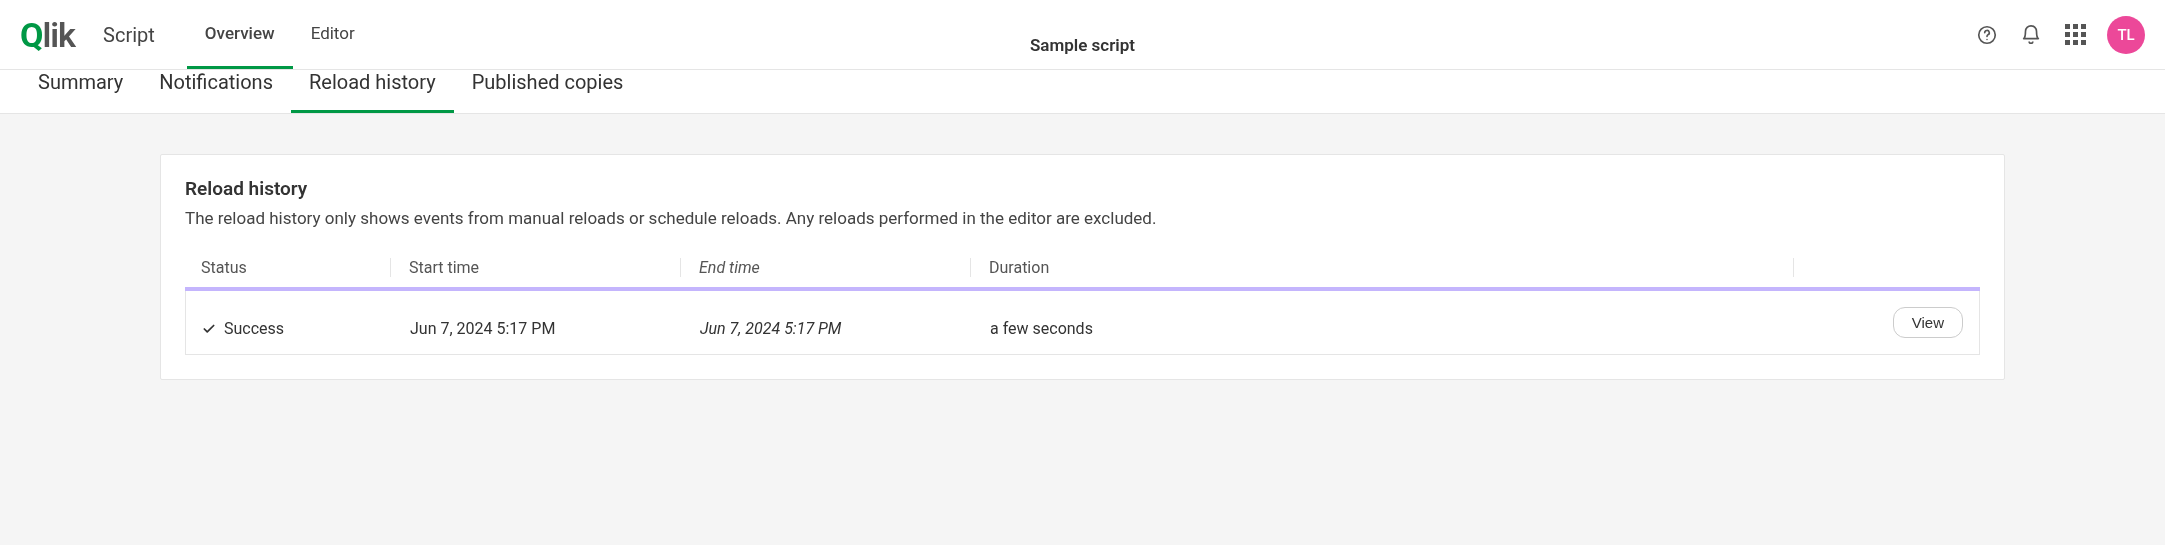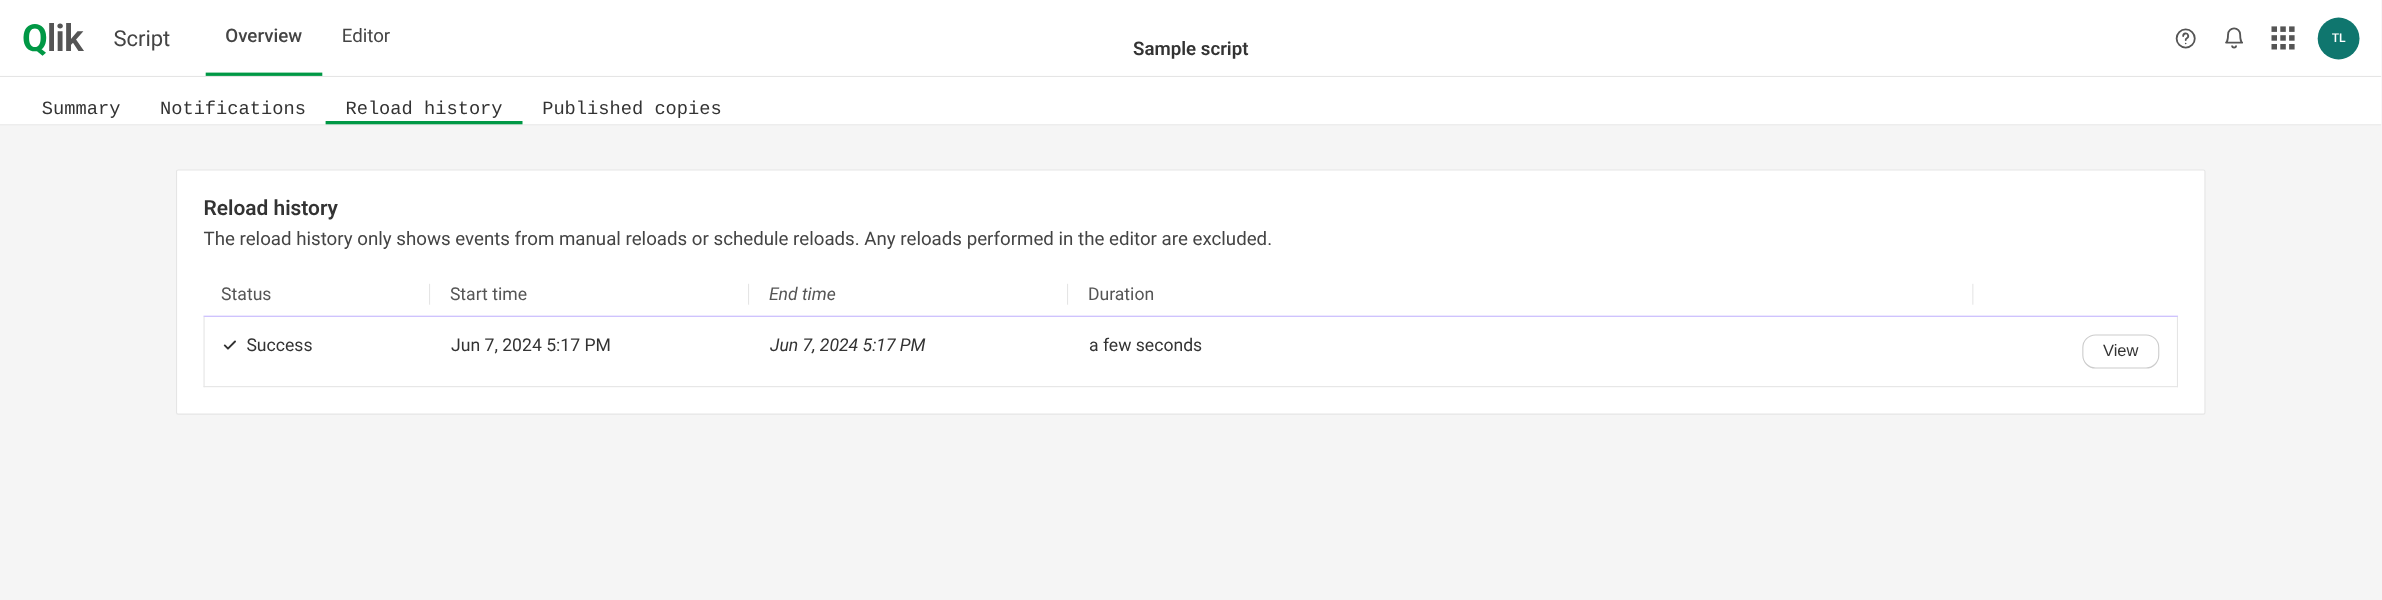--- a/index.html
+++ b/index.html
@@ -83,47 +83,46 @@
       display: flex;
       align-items: center;
       justify-content: center;
       cursor: pointer;
       color: #555;
     }
     .avatar {
       width: 38px;
       height: 38px;
       border-radius: 50%;
-      background: #0f766e;
+      background: #ec4899;
       color: #fff;
       display: flex;
       align-items: center;
       justify-content: center;
-      font-size: 11px;
+      font-size: 15px;
       font-weight: 500;
       cursor: pointer;
     }
     .sub-bar {
       background: #fff;
       border-bottom: 1px solid #e5e5e5;
       height: 44px;
       display: flex;
       align-items: stretch;
       padding: 0 20px;
     }
     .sub-tab {
       display: flex;
-      align-items: flex-end;
+      align-items: flex-start;
       padding: 0 18px;
-      font-size: 17px;
+      font-size: 20px;
       color: #333;
       cursor: pointer;
       border-bottom: 3px solid transparent;
       height: 100%;
-      font-family: Liberation Mono, monospace;
     }
     .sub-tab.active {
       border-bottom-color: #009845;
     }
     .content {
       padding: 40px 160px;
     }
     .card {
       background: #fff;
       border: 1px solid #e5e5e5;
@@ -139,39 +138,39 @@
     .card-desc {
       font-size: 17px;
       color: #444;
       margin-bottom: 20px;
     }
     .table {
       width: 100%;
     }
     .thead {
       display: flex;
-      border-bottom: 1px solid #c4b5fd;
+      border-bottom: 4px solid #c4b5fd;
       padding: 10px 16px;
       font-size: 16px;
       color: #555;
     }
     .col-status { width: 190px; border-right: 1px solid #e5e5e5; padding-right: 12px; }
     .col-start  { width: 290px; padding-left: 18px; border-right: 1px solid #e5e5e5; padding-right: 28px; }
     .col-end    { width: 290px; padding-left: 18px; border-right: 1px solid #e5e5e5; padding-right: 12px; font-style: italic; }
     .col-dur    { flex: 1; padding-left: 18px; border-right: 1px solid #e5e5e5; padding-right: 12px; }
     .col-action { width: 170px; padding-left: 18px; display:flex; justify-content:flex-end; }
     .thead .col-status,
     .thead .col-start,
     .thead .col-end,
     .thead .col-dur {
       border-right: 1px solid #e5e5e5;
     }
     .trow {
       display: flex;
-      align-items: flex-start;
+      align-items: flex-end;
       padding: 16px 16px;
       border: 1px solid #e5e5e5;
       border-top: none;
       font-size: 16px;
       color: #333;
     }
     .status-cell {
       display: flex;
       align-items: center;
       gap: 8px;

